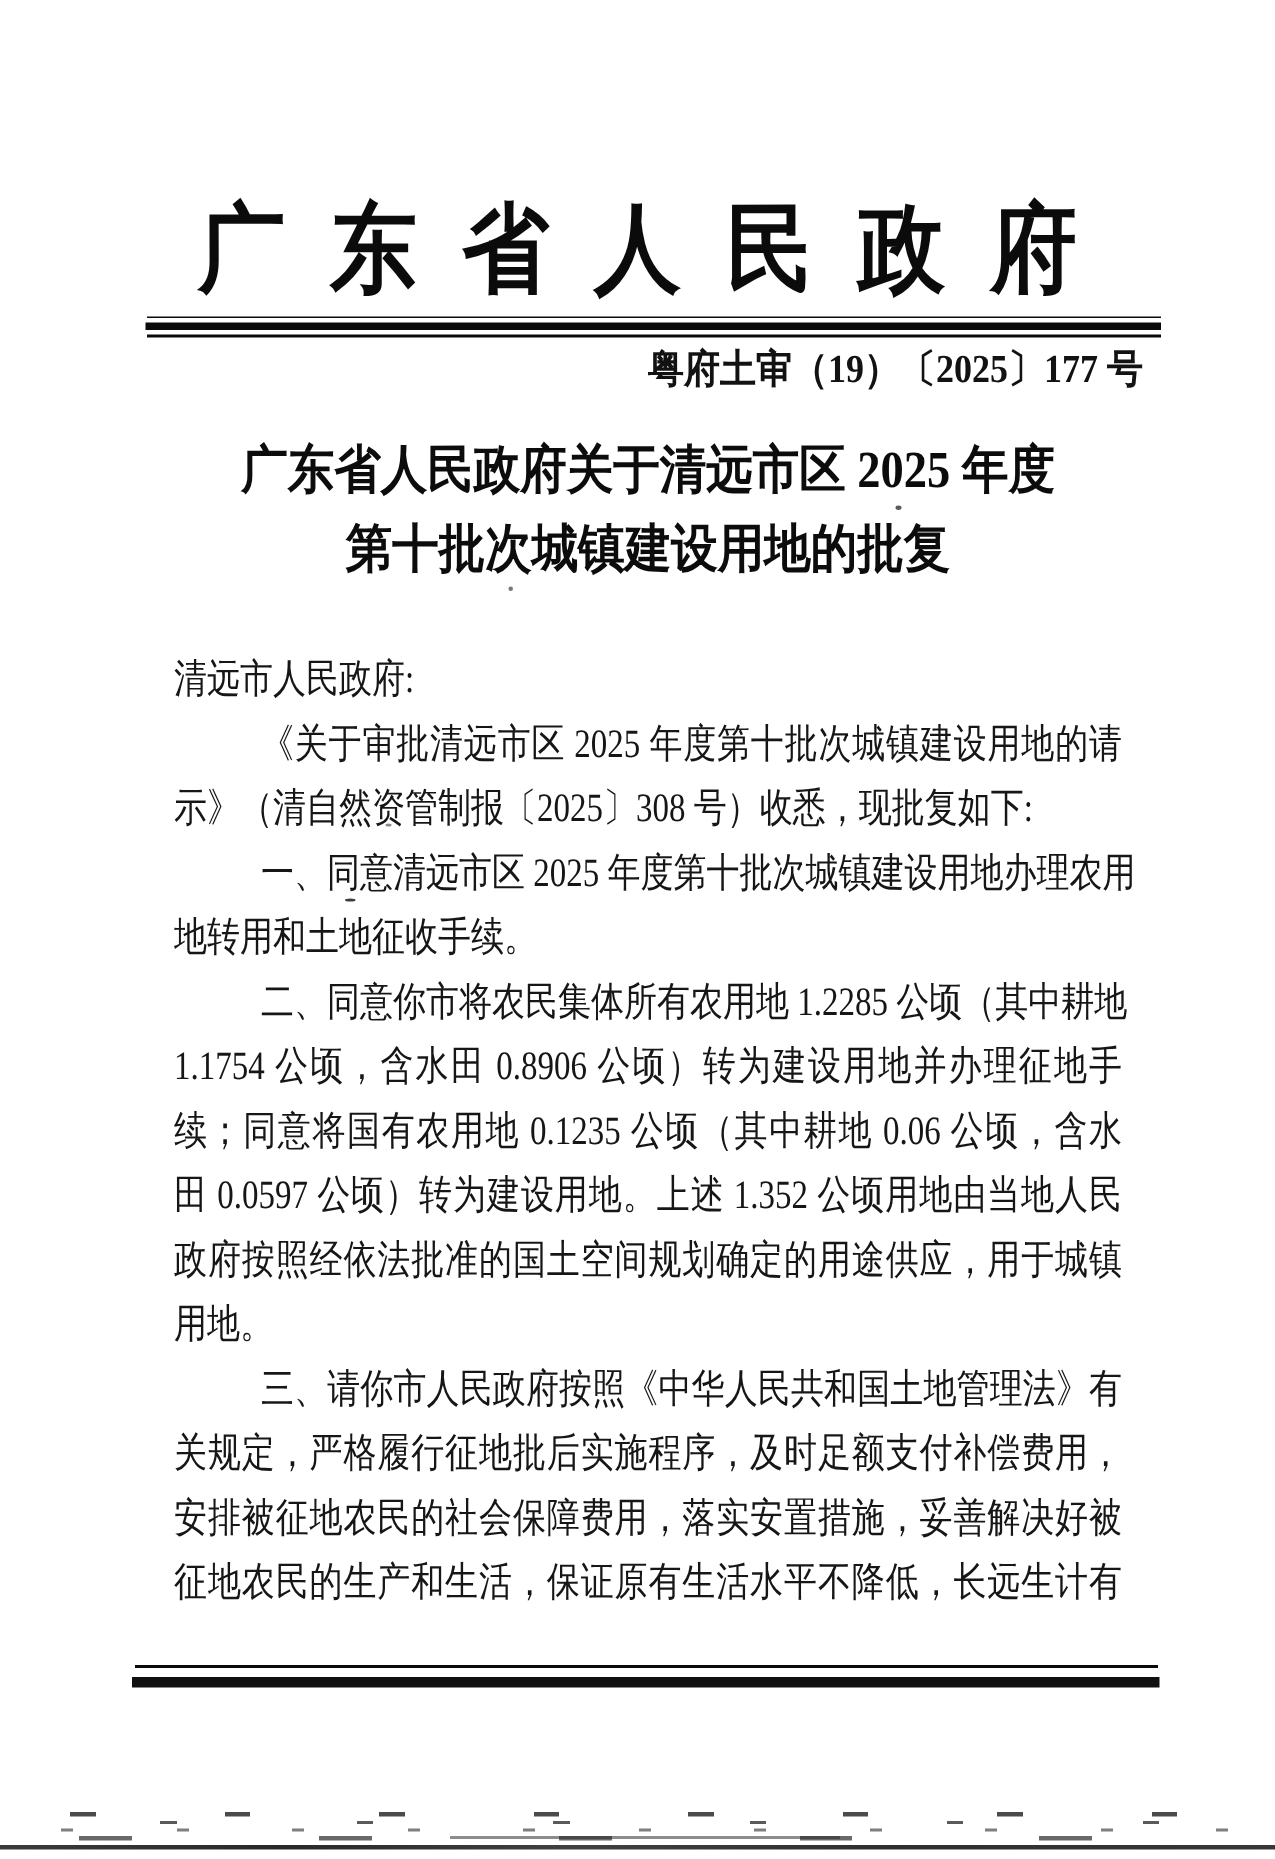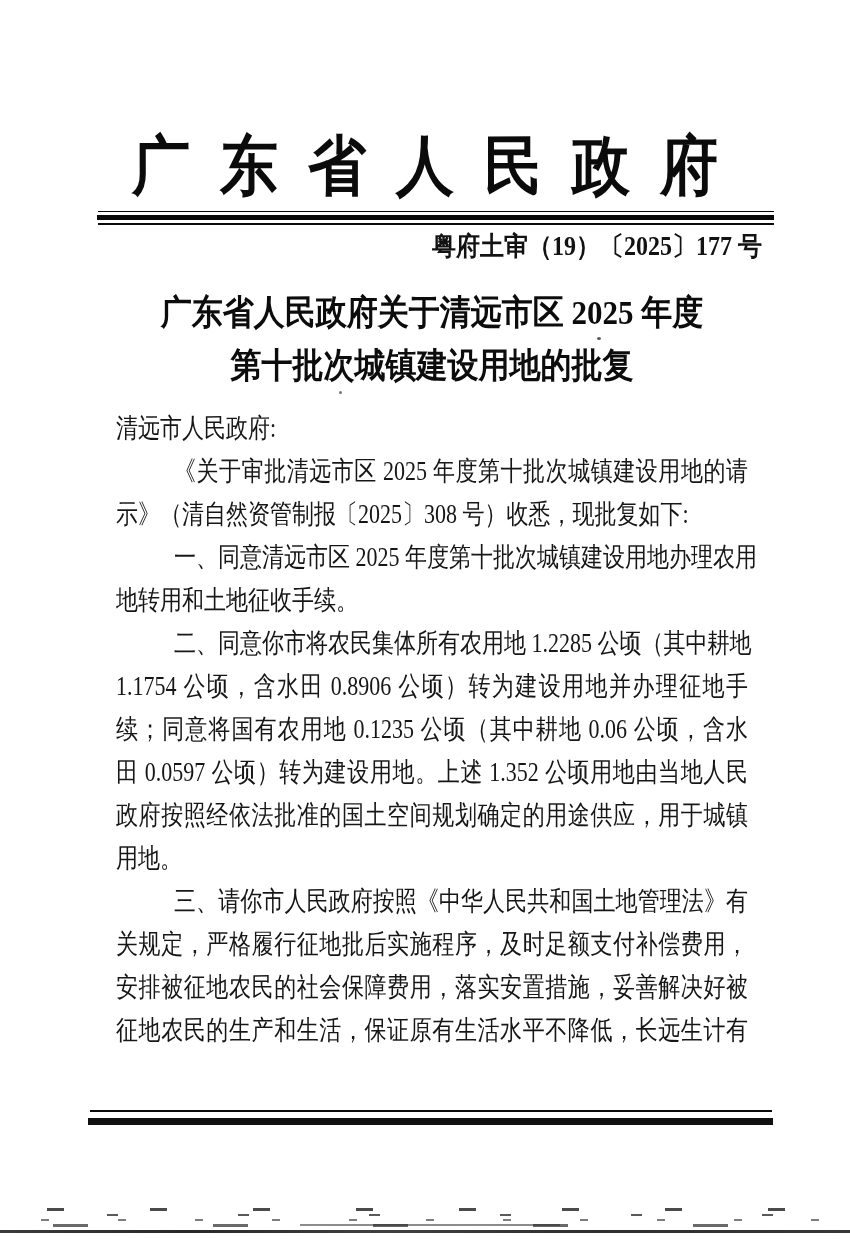--- a/index.html
+++ b/index.html
@@ -46,21 +46,21 @@
     position: absolute; top: 292px; left: 0; width: 850px;
     padding-left: 14px; box-sizing: border-box;
     text-align: center;
     font-size: 31px; font-weight: 700;
     line-height: 47px;
     color: #0c0c0c;
     transform: scaleY(1.12);
   }
 
   .body-block {
-    position: absolute; top: 406px; left: 116px; width: 632px;
+    position: absolute; top: 431px; left: 116px; width: 632px;
   }
   .line {
     height: 43px; line-height: 43px;
     font-size: 22px;
     text-align: justify;
     text-align-last: justify;
     text-justify: inter-character;
     transform: scaleY(1.22);
     color: #161616;
     white-space: nowrap;

